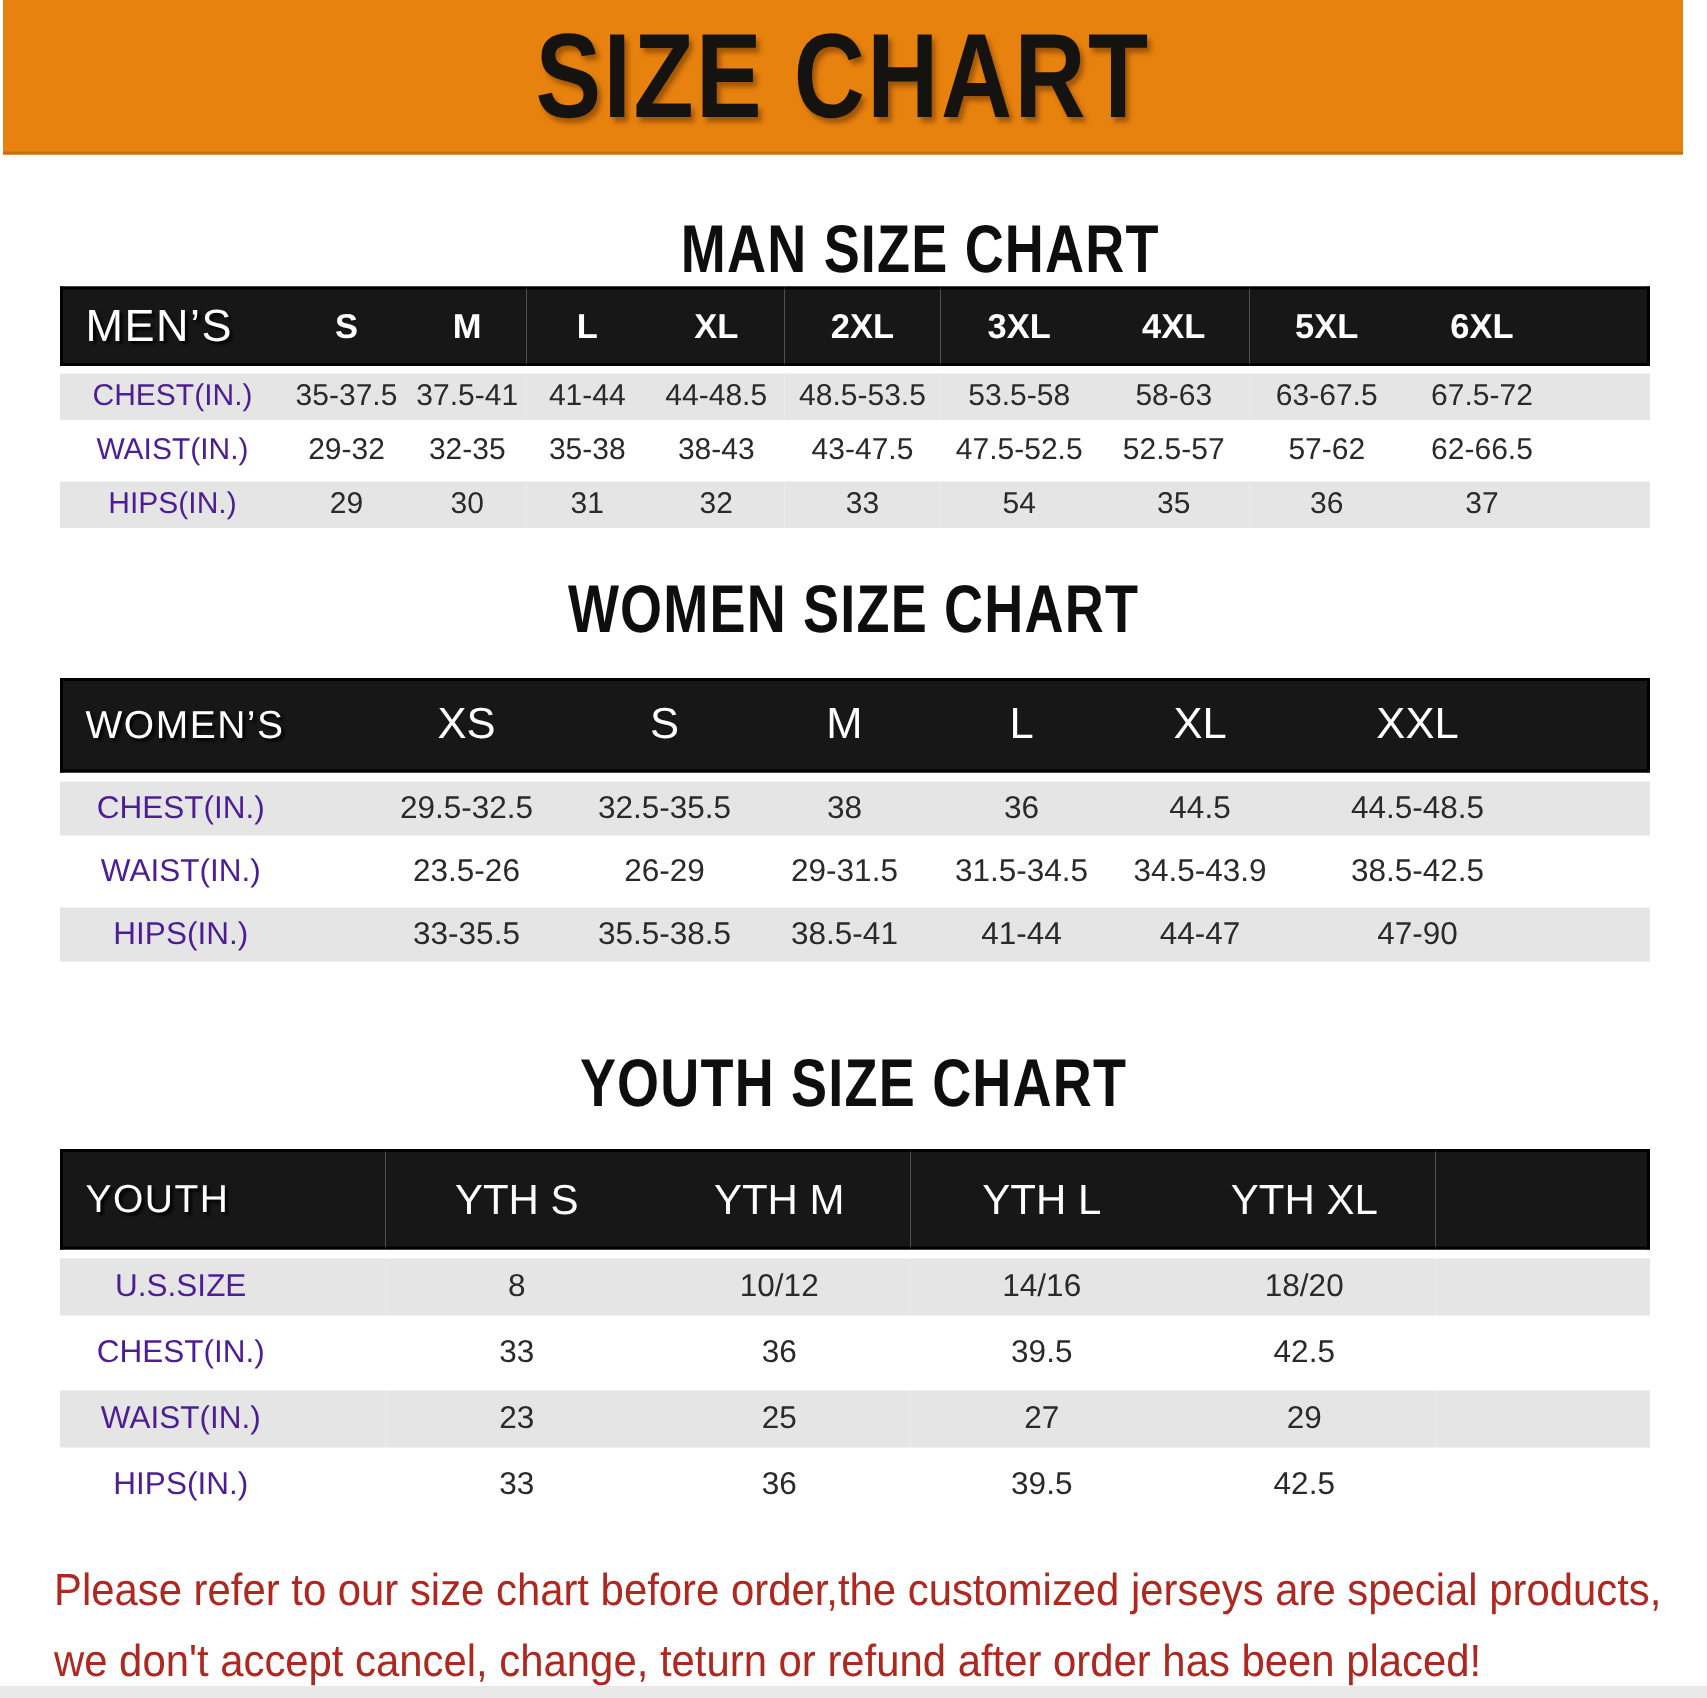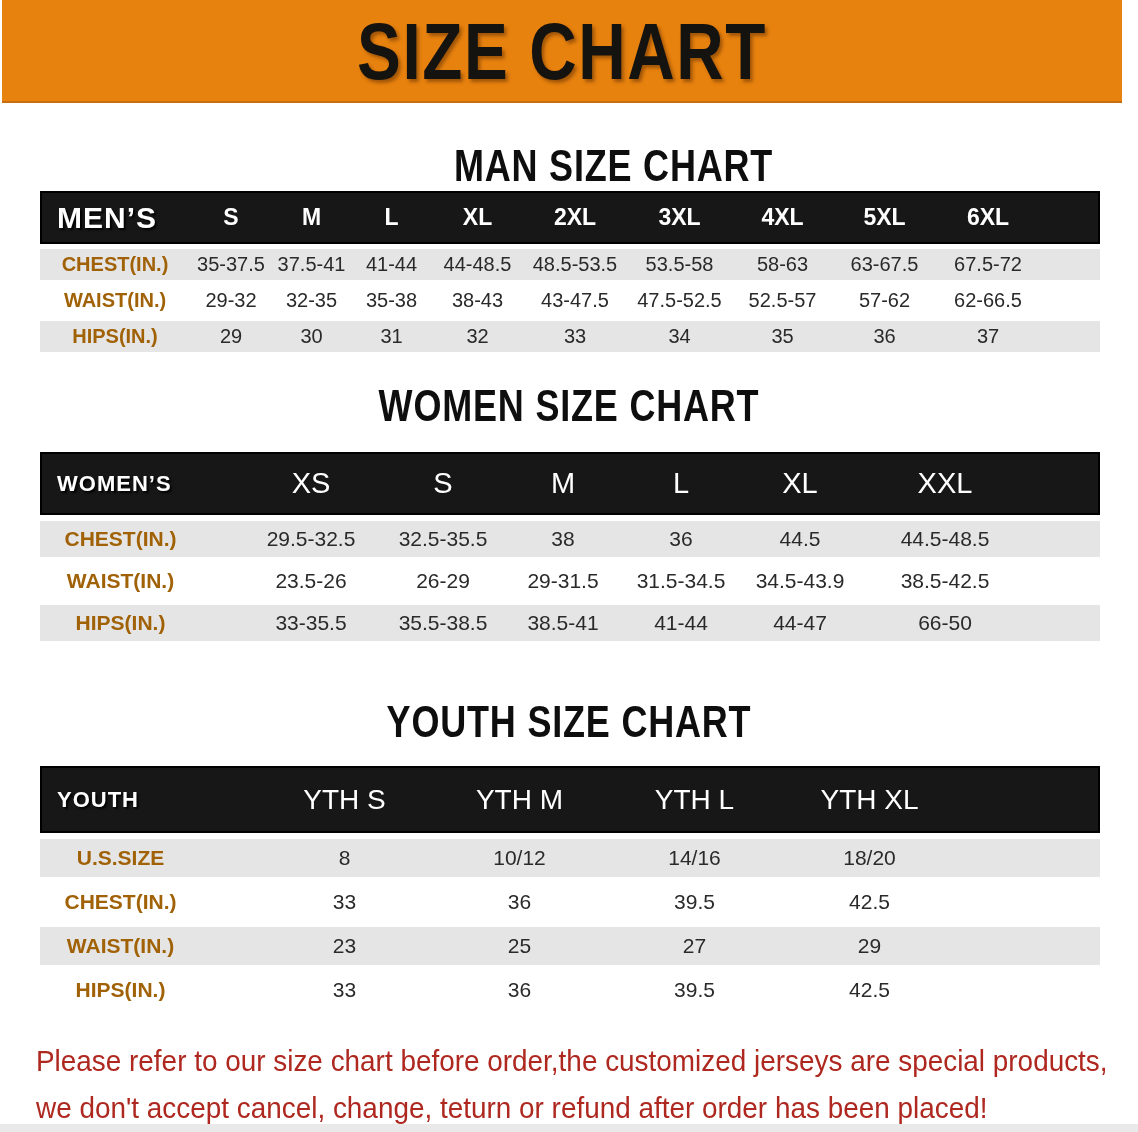--- a/index.html
+++ b/index.html
@@ -34,34 +34,34 @@
     border-collapse:separate;border-spacing:0 5px;
   }
   .size-table.men{top:186px;}
   .size-table.women{top:446px;border-spacing:0 6px;}
   .size-table.youth{top:760px;border-spacing:0 6px;}
   .size-table th{
     background:#171717;color:#ffffff;text-align:center;font-weight:500;
     border-top:2px solid #000;border-bottom:2px solid #000;
   }
   .size-table th:first-child{border-left:2px solid #000;text-align:left;padding-left:15px;
-    font-weight:700;letter-spacing:1px;font-size:30px;
+    font-weight:400;letter-spacing:1px;font-size:30px;
     text-shadow:2px 2px 2px rgba(0,0,0,0.9);}
   .size-table th:last-child{border-right:2px solid #000;}
   .men th{height:47px;font-size:23px;font-weight:600;}
   .women th{height:57px;font-size:29px;font-weight:500;}
   .youth th{height:61px;font-size:28px;font-weight:500;}
-  .women th:first-child,.youth th:first-child{font-size:22px;}
+  .women th:first-child,.youth th:first-child{font-size:26px;}
   .size-table td{
     text-align:center;color:#2a2a2a;font-size:20px;background:transparent;
   }
   .men td{height:29px;}
   .women td{height:34px;font-size:21px;}
   .youth td{height:36px;font-size:21px;}
-  .size-table td:first-child{color:#a16207;font-weight:700;}
+  .size-table td:first-child{color:#4c1d95;font-weight:400;}
   .women td:first-child{padding-right:40px;}
   .youth td:first-child{padding-right:57px;}
   tr.stripe td{background:#E5E5E5;}
   
   .disclaimer{
     position:absolute;top:1037px;left:36px;width:1100px;
     color:#AE2820;font-size:30px;line-height:47px;font-weight:400;
     transform:scaleX(0.93);transform-origin:left top;white-space:nowrap;
   }
   
@@ -139,21 +139,21 @@
           <td>62-66.5</td>
           <td></td>
         </tr>
         <tr class="stripe">
           <td>HIPS(IN.)</td>
           <td>29</td>
           <td>30</td>
           <td>31</td>
           <td>32</td>
           <td>33</td>
-          <td>34</td>
+          <td>54</td>
           <td>35</td>
           <td>36</td>
           <td>37</td>
           <td></td>
         </tr>
       </tbody>
   </table>
 
   <h2 class="sec-heading" id="h-women">
     <span class="squeeze">WOMEN SIZE CHART</span>
@@ -203,21 +203,21 @@
           <td>38.5-42.5</td>
           <td></td>
         </tr>
         <tr class="stripe">
           <td>HIPS(IN.)</td>
           <td>33-35.5</td>
           <td>35.5-38.5</td>
           <td>38.5-41</td>
           <td>41-44</td>
           <td>44-47</td>
-          <td>66-50</td>
+          <td>47-90</td>
           <td></td>
         </tr>
       </tbody>
   </table>
 
   <h2 class="sec-heading" id="h-youth">
     <span class="squeeze">YOUTH SIZE CHART</span>
   </h2>
 
   <table class="size-table youth">

